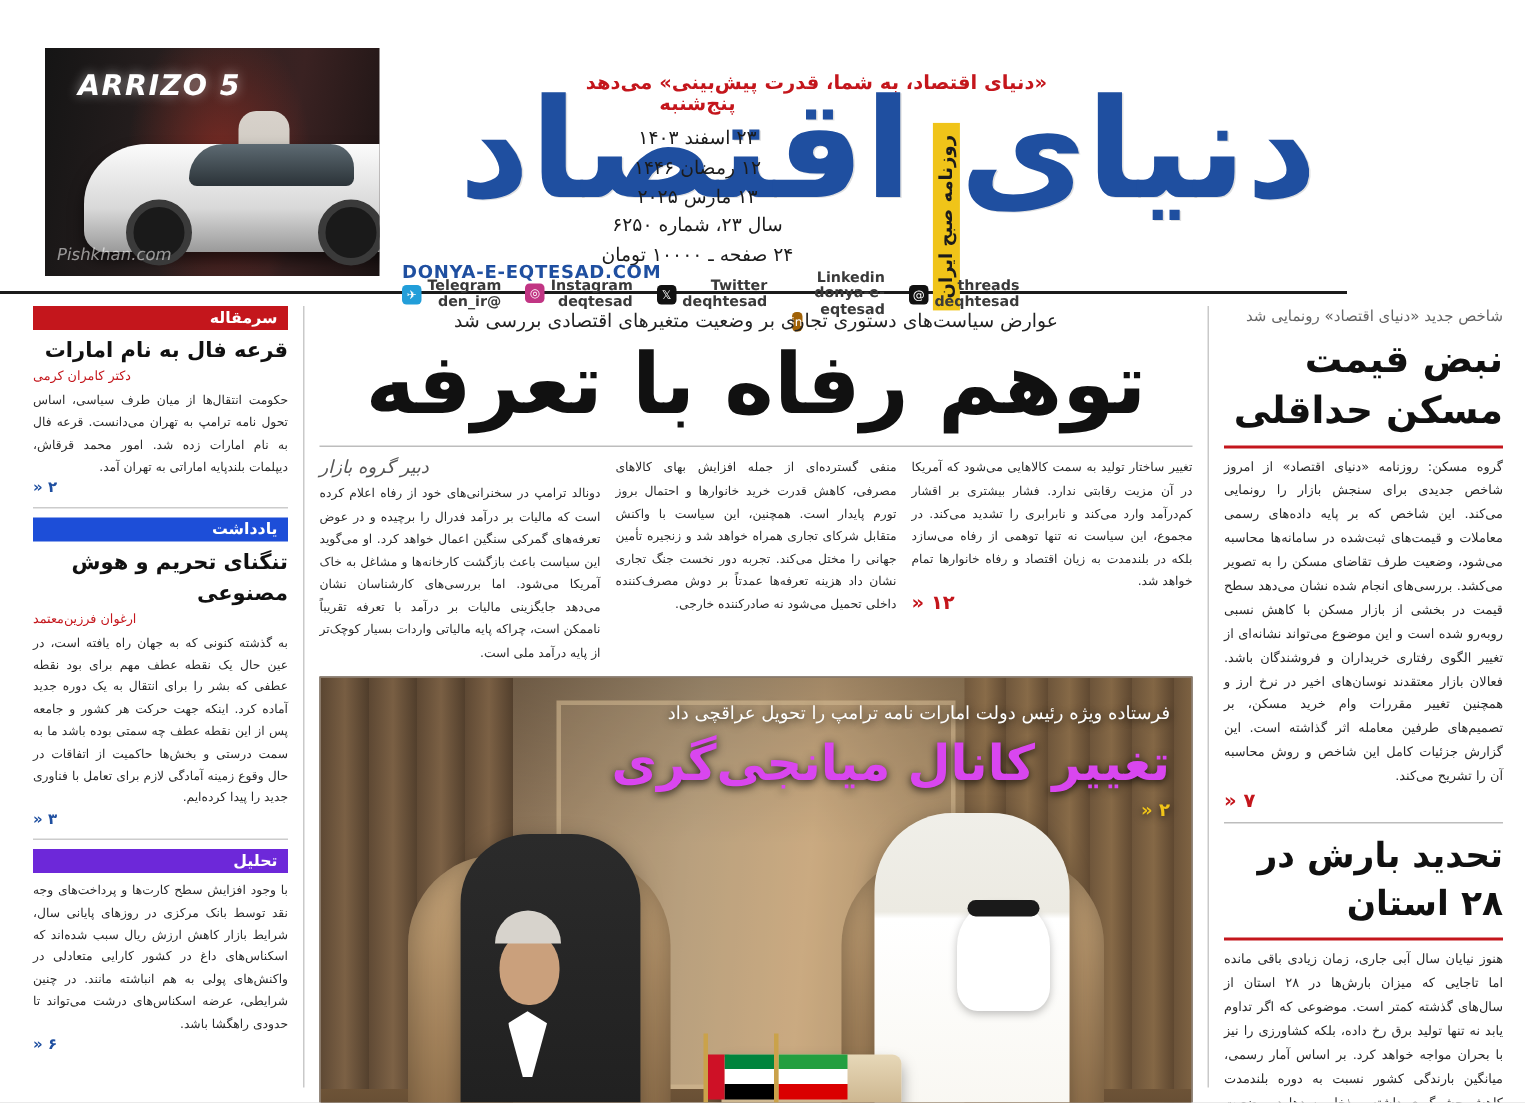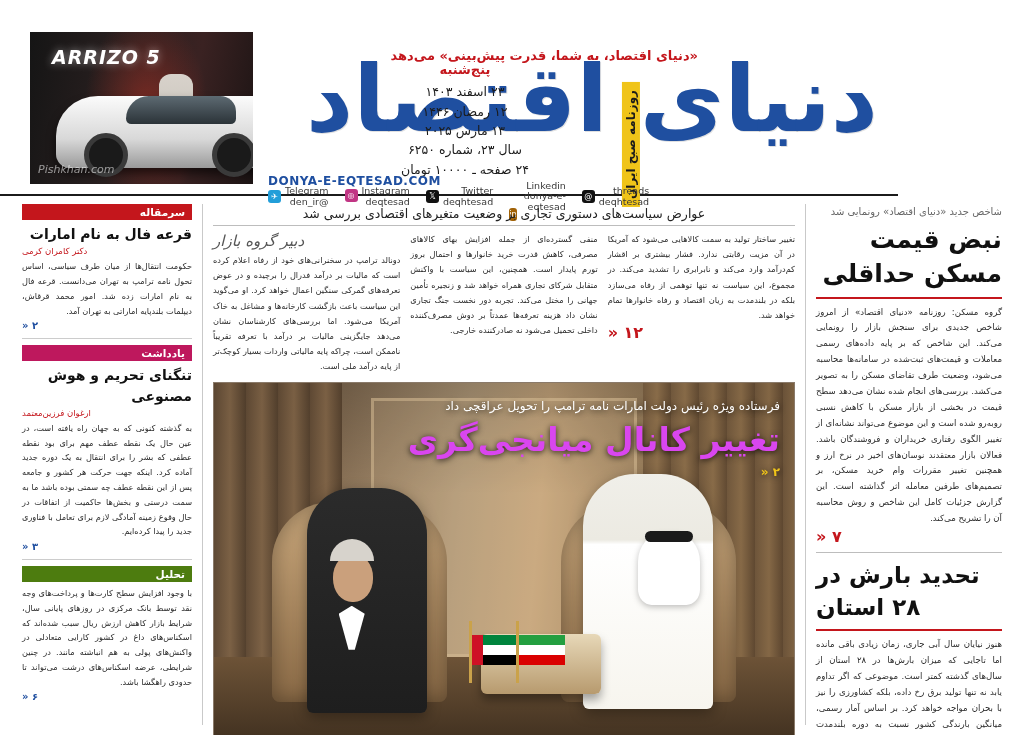--- a/index.html
+++ b/index.html
@@ -116,21 +116,21 @@
     width: 13px; height: 13px; border-radius: 3px;
     background: #1f4fa0; color: #fff; font-size: 8px;
     display: flex; align-items: center; justify-content: center;
   }
   .social .sx { background:#111; }
   .social .sin { background:#a16207;margin-top:36px; }
   .social .sth { background:#111; }
   .social .sig { background:#c13584; }
   .social .stg { background:#229ED9; }
   .social .slab { line-height: 1.1; }
-  .social .slab b { display:block; font-weight:normal; }
+  .social .slab b { display:block; font-weight:bold; }
   .site-url {
     position: absolute; left: 0; top: 150px;
     font-size: 12px; font-weight: bold; color: #1f4fa0;
     letter-spacing: .5px;
   }
 
   
   .body {
     position: absolute; left: 0; top: 198px;
     width: 1024px; height: 537px;
@@ -151,26 +151,26 @@
     direction: rtl; text-align: right;
     font-size: 25px; font-weight: bold; color: #111;
     line-height: 1.35; margin: 4px 0 6px 0;
   }
   .redline { height: 2px; background: #c4161c; margin: 5px 0 6px; }
   .grayline { height: 1px; background: #bdbdbd; margin: 6px 0; }
   .body-text {
     direction: rtl; text-align: justify;
     font-size: 8.6px; color: #2b2b2b; line-height: 1.85;
   }
-  .cont-mark { color: #c4161c; font-weight: bold; font-size: 16px; }
+  .cont-mark { color: #c4161c; font-weight: bold; font-size: 13px; }
 
   .headline-r2 {
-    direction: rtl; text-align: left;
+    direction: rtl; text-align: right;
     font-size: 23px; font-weight: bold; color: #111;
-    line-height: 1.4; margin: 4px 12px 6px 0;
+    line-height: 1.4; margin: 4px 0 6px 0;
   }
 
   
   .mid-kicker {
     direction: rtl; text-align: center;
     font-size: 12.5px; color: #222; margin: 2px 0 4px;
   }
   .mid-head {
     direction: rtl; text-align: center;
     font-size: 56px; font-weight: bold; color: #111;
@@ -179,21 +179,21 @@
   }
   .mid-cols {
     display: flex; flex-direction: row-reverse; gap: 10px;
     border-top: 1px solid #bdbdbd;
     padding-top: 6px;
   }
   .mid-col { flex: 1; }
   .mid-col .body-text { font-size: 8.2px; }
   .sig {
     direction: rtl; text-align: left;
-    font-size: 15px; color: #555; font-style: italic;
+    font-size: 12px; color: #555; font-style: italic;
     margin-bottom: 3px;
   }
 
   .photo-wrap {
     position: relative; margin-top: 8px;
     width: 100%; height: 372px;
     background: #3a2e25;
     overflow: hidden;
     border: 1px solid #8a7a6a;
   }
@@ -314,22 +314,22 @@
   }
   .ph-page { color: #f0c419; font-size: 12px; font-weight: bold; margin-top: 4px; }
 
   
   .tagbar {
     background: #c4161c; color: #fff;
     font-size: 10.5px; font-weight: bold;
     direction: rtl; text-align: right;
     padding: 2px 7px; margin-bottom: 4px;
   }
-  .tagbar.blue { background: #be185d; }
-  .tagbar.dark { background: #4d7c0f; }
+  .tagbar.blue { background: #1d4ed8; }
+  .tagbar.dark { background: #6d28d9; }
   .left-head {
     direction: rtl; text-align: right;
     font-size: 14px; font-weight: bold; color: #111;
     line-height: 1.45; margin-bottom: 2px;
   }
   .byline {
     direction: rtl; text-align: left;
     font-size: 8.5px; color: #c4161c; margin-bottom: 3px;
   }
   .left-text {
@@ -432,20 +432,21 @@
         <div class="headline-r2">تحدید بارش در ۲۸ استان</div>
         <div class="redline"></div>
         <div class="body-text">هنوز نیایان سال آبی جاری، زمان زیادی باقی مانده اما تاجایی که میزان بارش‌ها در ۲۸ استان از سال‌های گذشته کمتر است. موضوعی که اگر تداوم یابد نه تنها تولید برق رخ داده، بلکه کشاورزی را نیز با بحران مواجه خواهد کرد. بر اساس آمار رسمی، میانگین بارندگی کشور نسبت به دوره بلندمدت کاهش چشمگیری داشته و ذخایر سدها در وضعیت هشدار قرار گرفته است. کارشناسان هشدار می‌دهند در صورت ادامه این روند، تابستان پیش رو با تنش آبی جدی در بسیاری از شهرها روبه‌رو خواهیم بود و الگوی کشاورزی باید با نیازهای بهره‌وری این بخش بازنگری شود.</div>
 
       </div>
 
       <div class="vrule"></div>
 
       <div class="col-mid">
         <div class="mid-kicker">عوارض سیاست‌های دستوری تجاری بر وضعیت متغیرهای اقتصادی بررسی شد</div>
+        <div class="mid-head">توهم رفاه با تعرفه</div>
 
         <div class="mid-cols">
           <div class="mid-col">
             <div class="sig">دبیر گروه بازار</div>
             <div class="body-text">دونالد ترامپ در سخنرانی‌های خود از رفاه اعلام کرده است که مالیات بر درآمد فدرال را برچیده و در عوض تعرفه‌های گمرکی سنگین اعمال خواهد کرد. او می‌گوید این سیاست باعث بازگشت کارخانه‌ها و مشاغل به خاک آمریکا می‌شود. اما بررسی‌های کارشناسان نشان می‌دهد جایگزینی مالیات بر درآمد با تعرفه تقریباً ناممکن است، چراکه پایه مالیاتی واردات بسیار کوچک‌تر از پایه درآمد ملی است.</div>
           </div>
           <div class="mid-col">
             <div class="body-text">منفی گسترده‌ای از جمله افزایش بهای کالاهای مصرفی، کاهش قدرت خرید خانوارها و احتمال بروز تورم پایدار است. همچنین، این سیاست با واکنش متقابل شرکای تجاری همراه خواهد شد و زنجیره تأمین جهانی را مختل می‌کند. تجربه دور نخست جنگ تجاری نشان داد هزینه تعرفه‌ها عمدتاً بر دوش مصرف‌کننده داخلی تحمیل می‌شود نه صادرکننده خارجی.</div>
           </div>
           <div class="mid-col">

